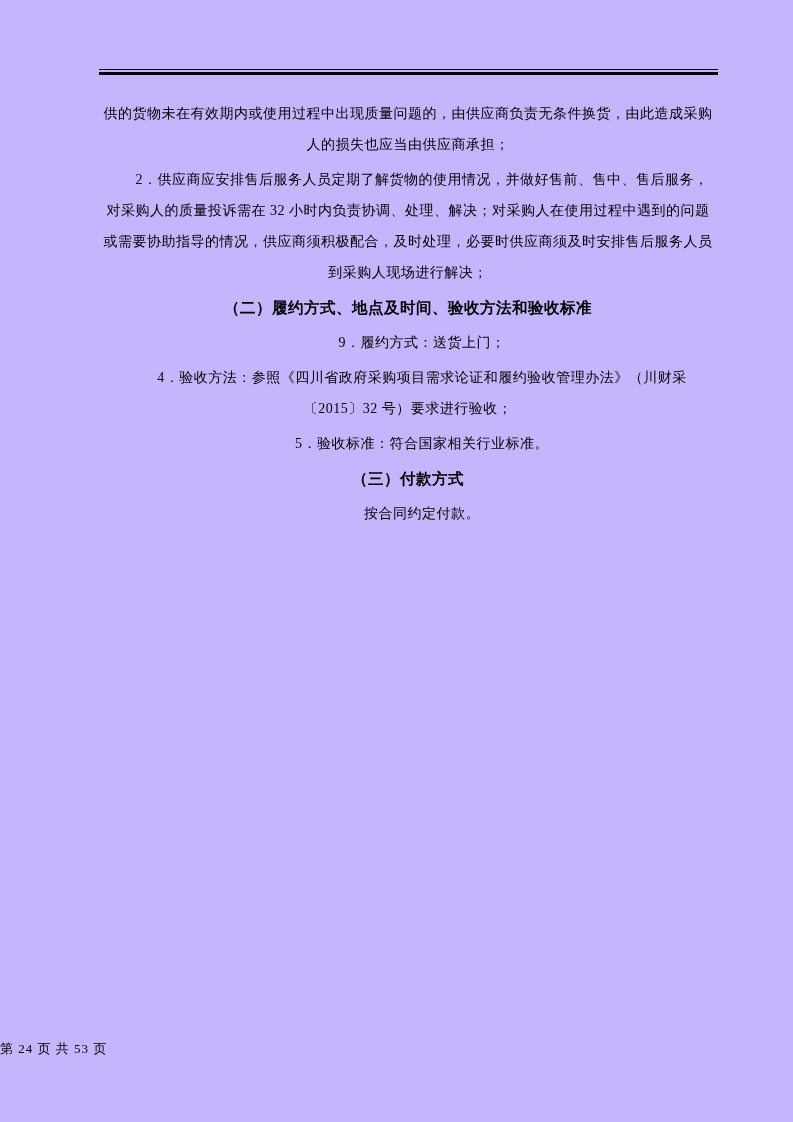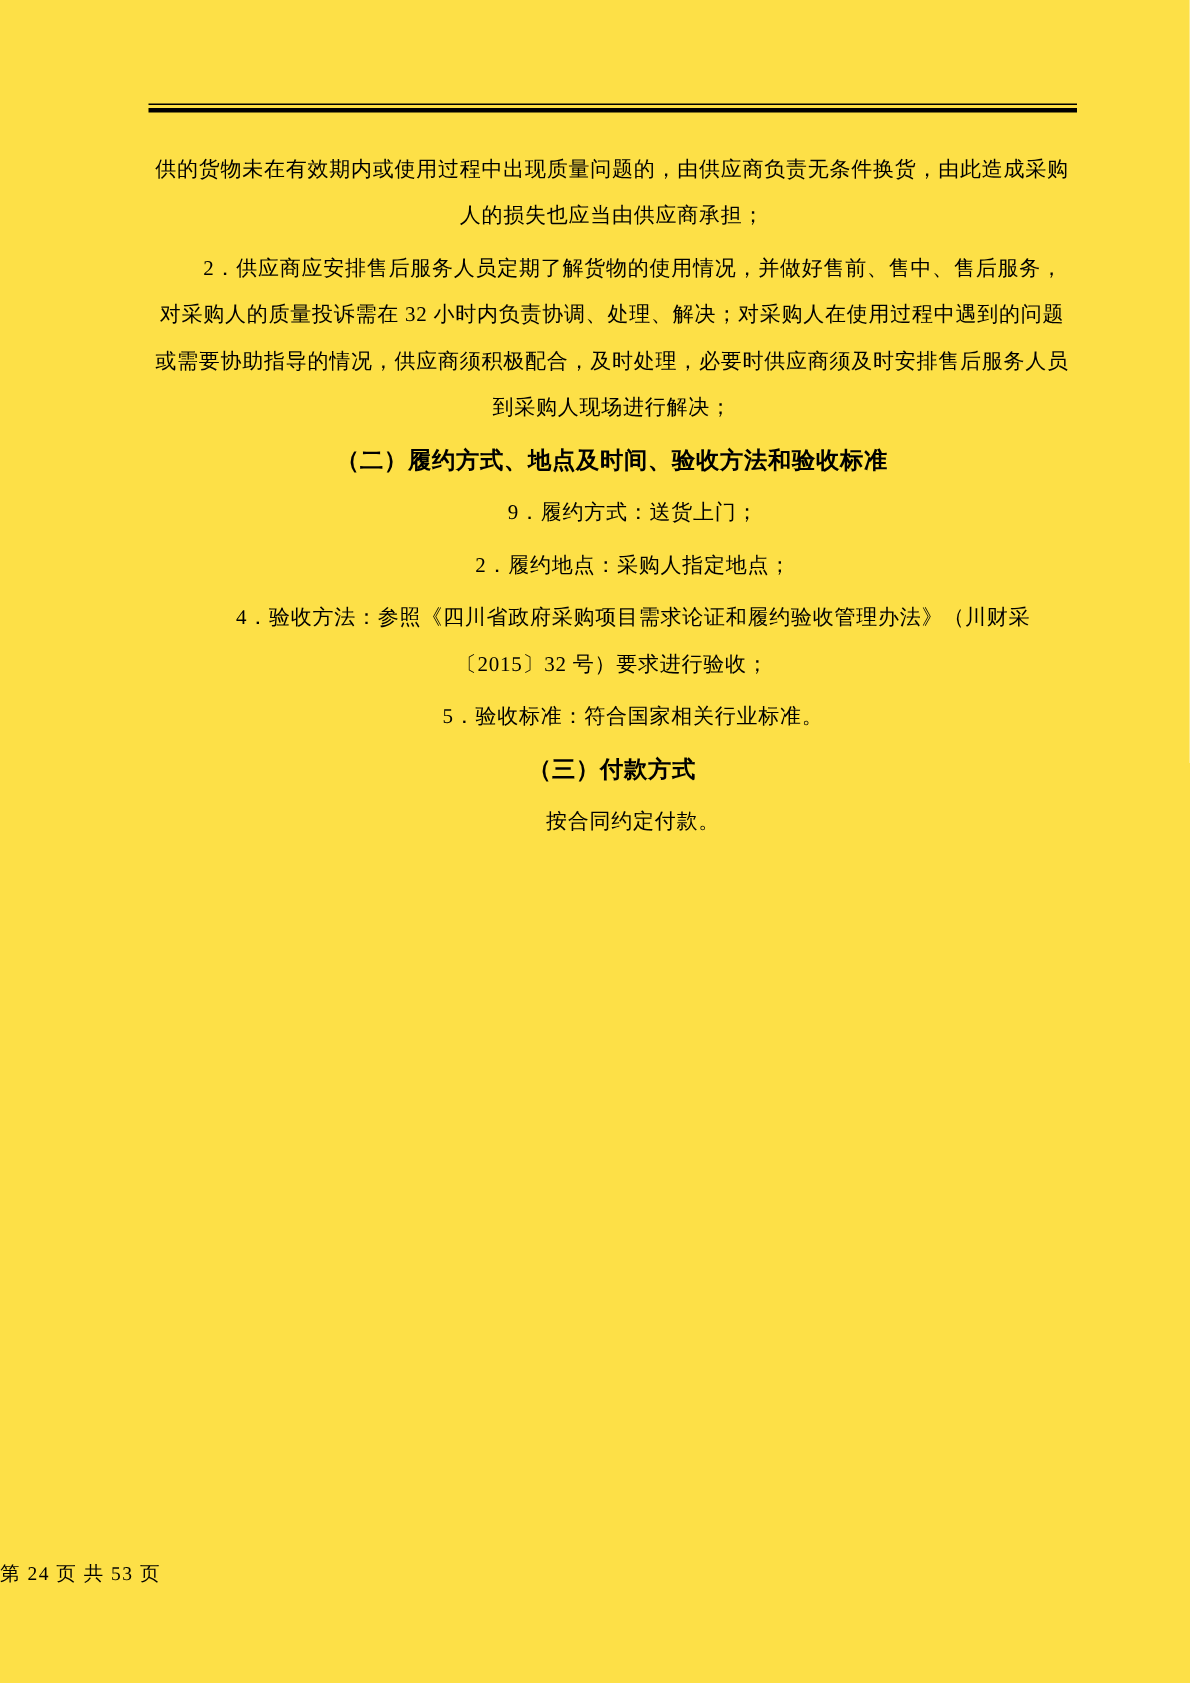--- a/index.html
+++ b/index.html
@@ -11,21 +11,21 @@
     width: 793px;
     height: 1122px;
     position: relative;
     font-family: "Liberation Serif", "DejaVu Serif", serif;
     color: #000000;
     overflow: hidden;
   }
   .page {
     position: absolute;
     inset: 0;
-    background: #fde047;
+    background: #c4b5fd;
   }
   
   .header-rule {
     position: absolute;
     left: 99px;
     top: 69px;
     width: 619px;
     height: 2px;
     border-top: 1px solid #000000;
     border-bottom: 3px solid #000000;
@@ -80,21 +80,20 @@
 
     <p>供的货物未在有效期内或使用过程中出现质量问题的，由供应商负责无条件换货，由此造成采购人的损失也应当由供应商承担；</p>
 
     <p class="indent">2．供应商应安排售后服务人员定期了解货物的使用情况，并做好售前、售中、售后服务，对采购人的质量投诉需在 32 小时内负责协调、处理、解决；对采购人在使用过程中遇到的问题或需要协助指导的情况，供应商须积极配合，及时处理，必要时供应商须及时安排售后服务人员到采购人现场进行解决；</p>
 
 
     <p class="heading">（二）履约方式、地点及时间、验收方法和验收标准</p>
 
     <p class="indent">9．履约方式：送货上门；</p>
 
-    <p class="indent">2．履约地点：采购人指定地点；</p>
 
 
     <p class="indent">4．验收方法：参照《四川省政府采购项目需求论证和履约验收管理办法》（川财采〔2015〕32 号）要求进行验收；</p>
 
     <p class="indent">5．验收标准：符合国家相关行业标准。</p>
 
     <p class="heading">（三）付款方式</p>
 
     <p class="indent">按合同约定付款。</p>
 

